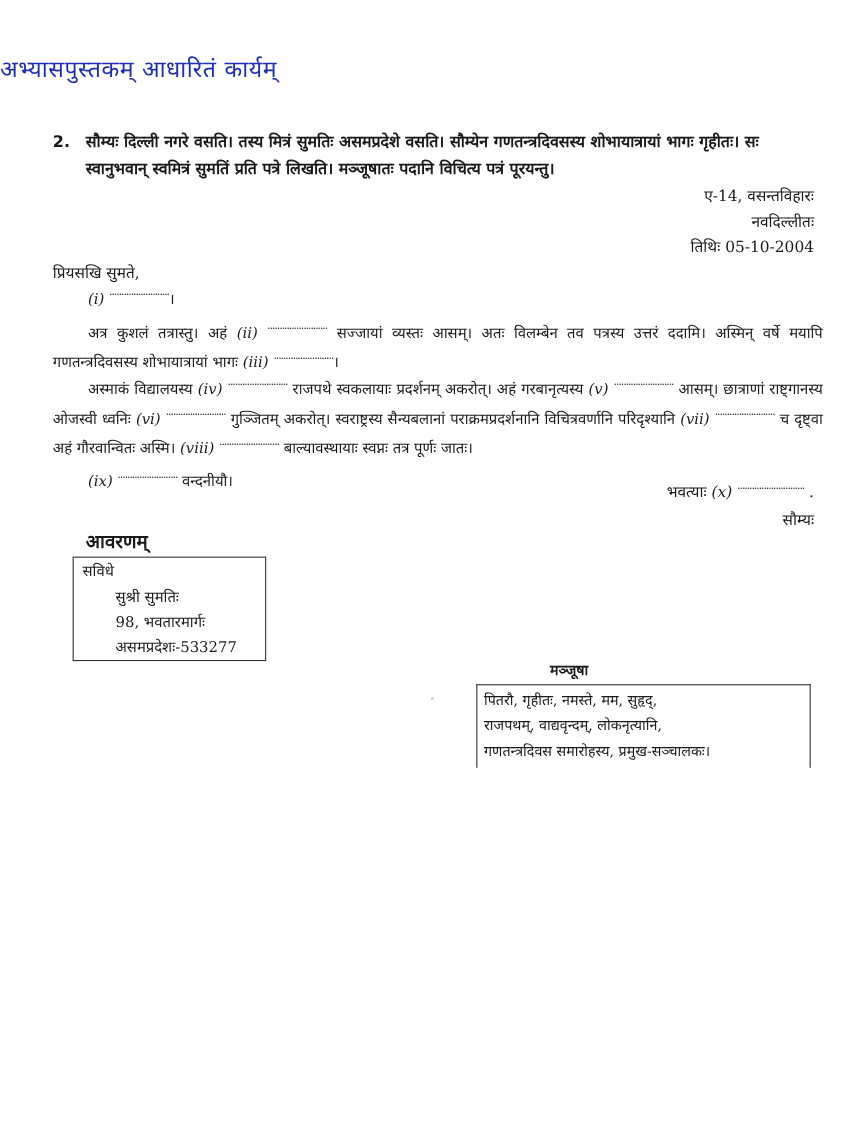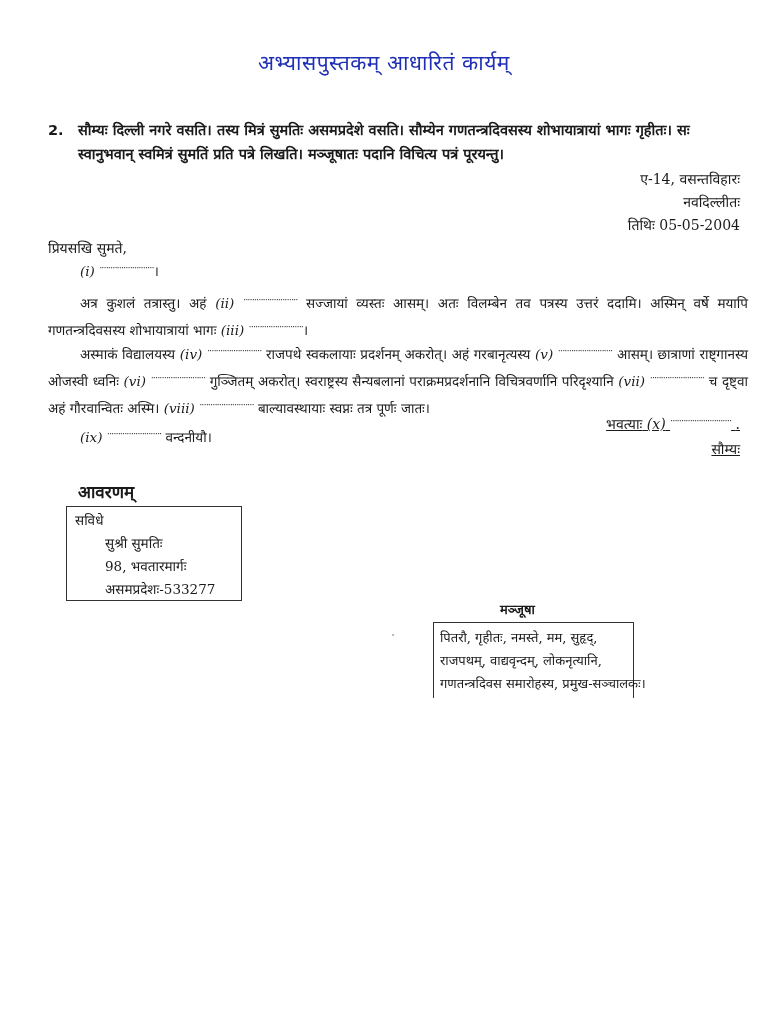--- a/index.html
+++ b/index.html
@@ -13,21 +13,21 @@
     position: relative;
     overflow: hidden;
     font-family: "DejaVu Serif", "Liberation Serif", serif;
     color: #1a1a1a;
   }
   .title {
     position: absolute;
     top: 48px;
     left: 0;
     width: 768px;
-    text-align: center;
+    text-align: left;
     font-family: "DejaVu Sans", sans-serif;
     font-size: 21px;
     color: #1f2fb5;
     letter-spacing: 0.5px;
   }
   .question {
     position: absolute;
     top: 118px;
     left: 48px;
     width: 700px;
@@ -117,21 +117,21 @@
     top: 600px;
     left: 500px;
     font-family: Liberation Sans, sans-serif;
     font-weight: bold;
     font-size: 13px;
   }
   .wordbox {
     position: absolute;
     top: 622px;
     left: 433px;
-    width: 201px;
+    width: 304px;
     height: 76px;
     border: 1.5px solid #333;
     border-bottom: none;
     font-size: 13px;
     line-height: 23px;
     padding: 3px 0 0 6px;
     box-sizing: border-box;
     white-space: nowrap;
   }
   .speck {
@@ -149,21 +149,21 @@
 <div class="title">अभ्यासपुस्तकम् आधारितं कार्यम्</div>
 
 <div class="question">
   <span class="qnum">2.</span>
   <span class="qtext">सौम्यः दिल्ली नगरे वसति। तस्य मित्रं सुमतिः असमप्रदेशे वसति। सौम्येन गणतन्त्रदिवसस्य शोभायात्रायां भागः गृहीतः। सः स्वानुभवान् स्वमित्रं सुमतिं प्रति पत्रे लिखति। मञ्जूषातः पदानि विचित्य पत्रं पूरयन्तु।</span>
 </div>
 
 <div class="address">
   <div>ए-14, वसन्तविहारः</div>
   <div>नवदिल्लीतः</div>
-  <div>तिथिः 05-05-2004</div>
+  <div>तिथिः 05-10-2004</div>
 </div>
 
 <div class="salutation">प्रियसखि सुमते,</div>
 
 <div class="line" style="top:262px; left:80px;">
   <span class="roman">(i)</span>
   <span class="blank">·························</span><span>।</span>
 </div>
 
 <div class="para" style="top:288px;">
@@ -193,21 +193,21 @@
   <span class="blank">·························</span>
   <span>बाल्यावस्थायाः स्वप्नः तत्र पूर्णः जातः।</span>
 </div>
 
 <div class="line" style="top:428px; left:80px;">
   <span class="roman">(ix)</span>
   <span class="blank">·························</span>
   <span>वन्दनीयौ।</span>
 </div>
 
-<div class="closing" style="top:408px;text-decoration:underline;">
+<div class="closing" style="top:432px;">
   <div>
     <span>भवत्याः</span>
     <span class="roman">(x)</span>
     <span class="blank">····························</span>
     <span>.</span>
   </div>
   <div>सौम्यः</div>
 </div>
 
 <div class="env-heading">आवरणम्</div>

